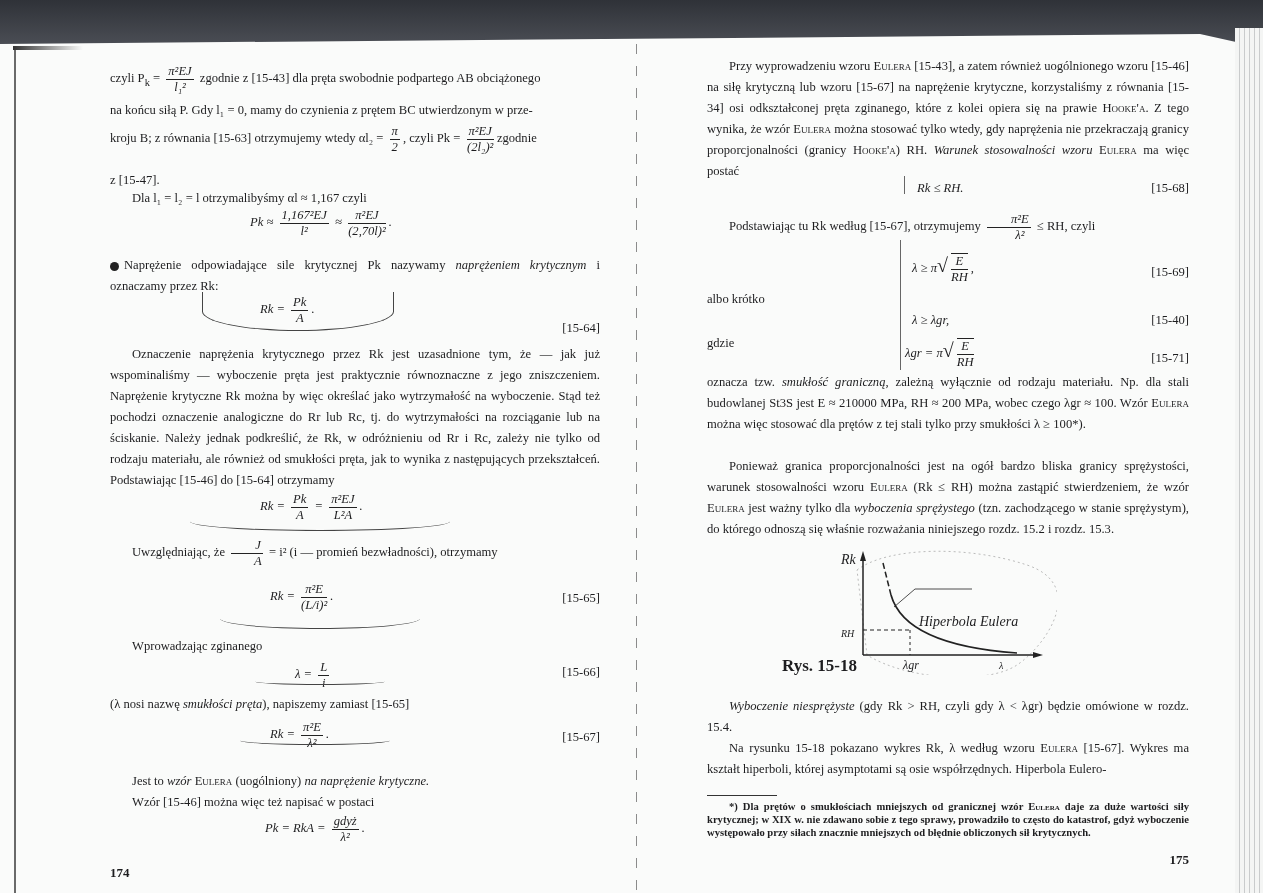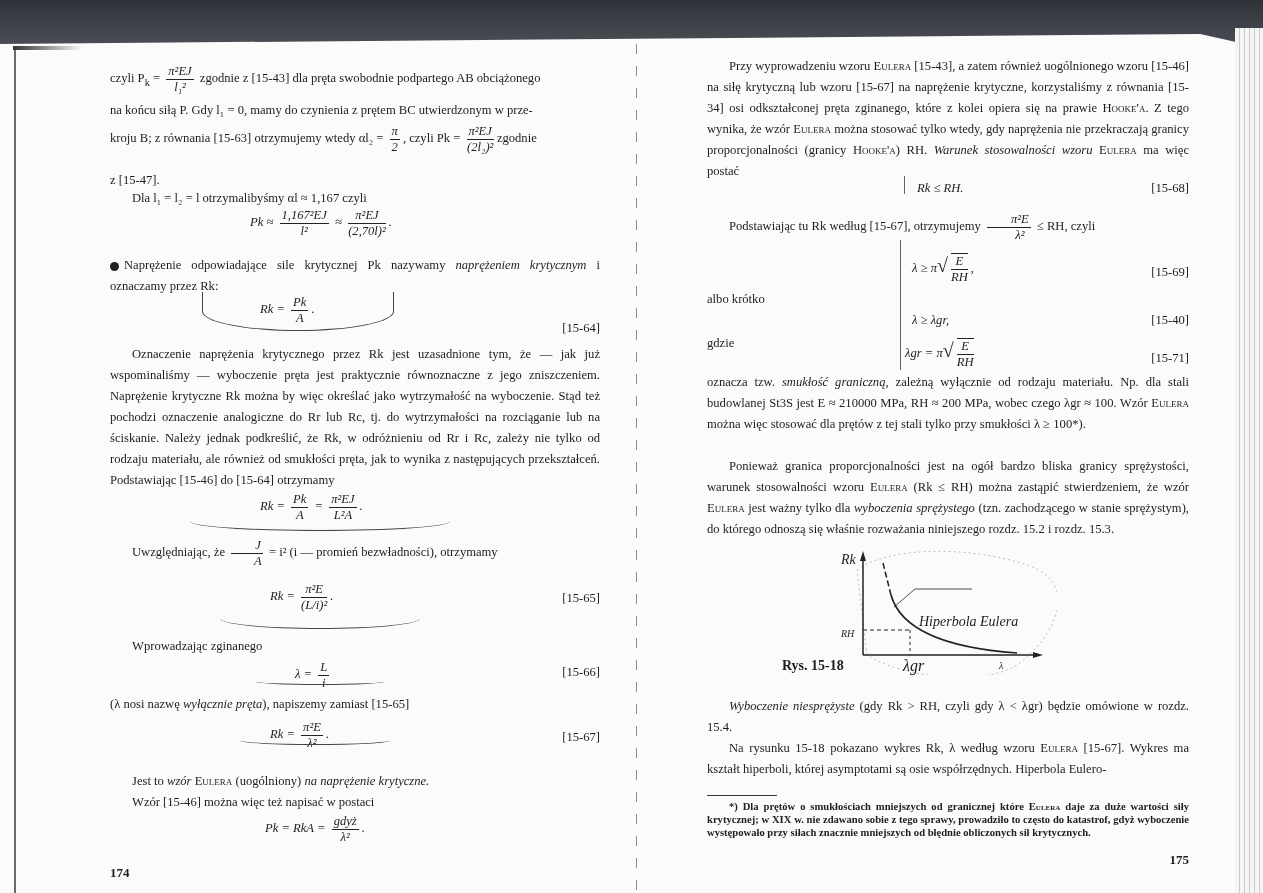--- a/index.html
+++ b/index.html
@@ -26,21 +26,21 @@
   .frac .n{display:block;border-bottom:1px solid #222;padding:0 2px;line-height:15px;}
   .frac .d{display:block;line-height:15px;}
   i,em{font-style:italic;}
   .sc{font-variant:small-caps;}
   .pgno{position:absolute;font-size:13px;font-weight:bold;}
   .underline-arc{position:absolute;border-bottom:1.5px solid #444;border-radius:0 0 50% 50%;}
   .bracket{position:absolute;border-left:1px solid #666;}
   .footnote{position:absolute;left:0;width:100%;font-size:10.6px;line-height:13px;text-align:justify;font-weight:bold;}
   .fn-rule{position:absolute;left:0;width:70px;border-top:1px solid #333;}
   .figure{position:absolute;}
-  .fig-caption{position:absolute;font-weight:bold;font-size:14px;}
+  .fig-caption{position:absolute;font-weight:bold;font-size:17px;}
   .bullet{display:inline-block;width:9px;height:9px;border-radius:50%;background:#222;margin-right:5px;vertical-align:middle;}
 </style>
 </head>
 <body>
 
 <div class="scan-top"></div>
 <div class="sheet"></div>
 <div class="page-edges"></div>
 <div class="left-rule"></div>
 <div class="left-corner"></div>
@@ -100,21 +100,21 @@
   <div class="p ind" style="top:636px;">Wprowadzając zginanego</div>
 
   <div class="eq" style="left:185px;top:660px;">
     <span>λ =</span>
     <span class="frac"><span class="n">L</span><span class="d">i</span></span>
   </div>
   <div class="eqno" style="top:662px;">[15-66]</div>
   <div class="underline-arc" style="left:145px;top:678px;width:130px;height:6px;"></div>
 
   <div class="p" style="top:694px;">
-    <span>(λ nosi nazwę </span><em>wyłącznie pręta</em><span>), napiszemy zamiast [15-65]</span>
+    <span>(λ nosi nazwę </span><em>smukłości pręta</em><span>), napiszemy zamiast [15-65]</span>
   </div>
 
   <div class="eq" style="left:160px;top:720px;">
     <span>Rk =</span>
     <span class="frac"><span class="n">π²E</span><span class="d">λ²</span></span><span>.</span>
   </div>
   <div class="eqno" style="top:727px;">[15-67]</div>
   <div class="underline-arc" style="left:130px;top:736px;width:150px;height:8px;"></div>
 
   <div class="p ind" style="top:771px;">
@@ -178,32 +178,32 @@
       <polygon points="206,107 216,110 206,113" fill="#222"></polygon>
       <path d="M56 18 L 64 50" stroke="#222" stroke-width="1.5" stroke-dasharray="6 3" fill="none"></path>
       <path d="M64 50 Q 78 100, 190 108" stroke="#222" stroke-width="1.7" fill="none"></path>
       <line x1="36" y1="85" x2="83" y2="85" stroke="#222" stroke-width="1" stroke-dasharray="4 3"></line>
       <line x1="83" y1="85" x2="83" y2="110" stroke="#222" stroke-width="1" stroke-dasharray="3 3"></line>
       <line x1="67" y1="62" x2="88" y2="44" stroke="#222" stroke-width="0.8"></line>
       <line x1="88" y1="44" x2="145" y2="44" stroke="#222" stroke-width="0.8"></line>
     </svg>
     <i style="position:absolute;left:14px;top:4px;font-size:14px;">Rk</i>
     <i style="position:absolute;left:14px;top:78px;font-size:10px;">RH</i>
-    <i style="position:absolute;left:76px;top:110px;font-size:16px;">λgr</i>
+    <i style="position:absolute;left:76px;top:110px;font-size:12px;">λgr</i>
     <i style="position:absolute;left:172px;top:110px;font-size:10px;">λ</i>
     <i style="position:absolute;left:92px;top:30px;font-size:14px;margin-top:36px;">Hiperbola Eulera</i>
   </div>
   <div class="fig-caption" style="left:75px;top:655px;">Rys. 15-18</div>
 
   <div class="p ind" style="top:696px;">
     <em>Wyboczenie niesprężyste</em><span> (gdy Rk &gt; RH, czyli gdy λ &lt; λgr) będzie omówione w rozdz. 15.4.</span>
   </div>
   <div class="p ind" style="top:738px;">
     <span>Na rysunku 15-18 pokazano wykres Rk, λ według wzoru </span><span class="sc">Eulera</span><span> [15-67]. Wykres ma kształt hiperboli, której asymptotami są osie współrzędnych. Hiperbola Eulero-</span>
   </div>
 
   <div class="fn-rule" style="top:795px;"></div>
   <div class="footnote ind" style="top:800px;">
-    <span>*) Dla prętów o smukłościach mniejszych od granicznej które </span><span class="sc">Eulera</span><span> daje za duże wartości siły krytycznej; w XIX w. nie zdawano sobie z tego sprawy, prowadziło to często do katastrof, gdyż wyboczenie występowało przy siłach znacznie mniejszych od błędnie obliczonych sił krytycznych.</span>
+    <span>*) Dla prętów o smukłościach mniejszych od granicznej wzór </span><span class="sc">Eulera</span><span> daje za duże wartości siły krytycznej; w XIX w. nie zdawano sobie z tego sprawy, prowadziło to często do katastrof, gdyż wyboczenie występowało przy siłach znacznie mniejszych od błędnie obliczonych sił krytycznych.</span>
   </div>
 
   <div class="pgno" style="right:0;top:849px;">175</div>
 </div>
 
 </body></html>

